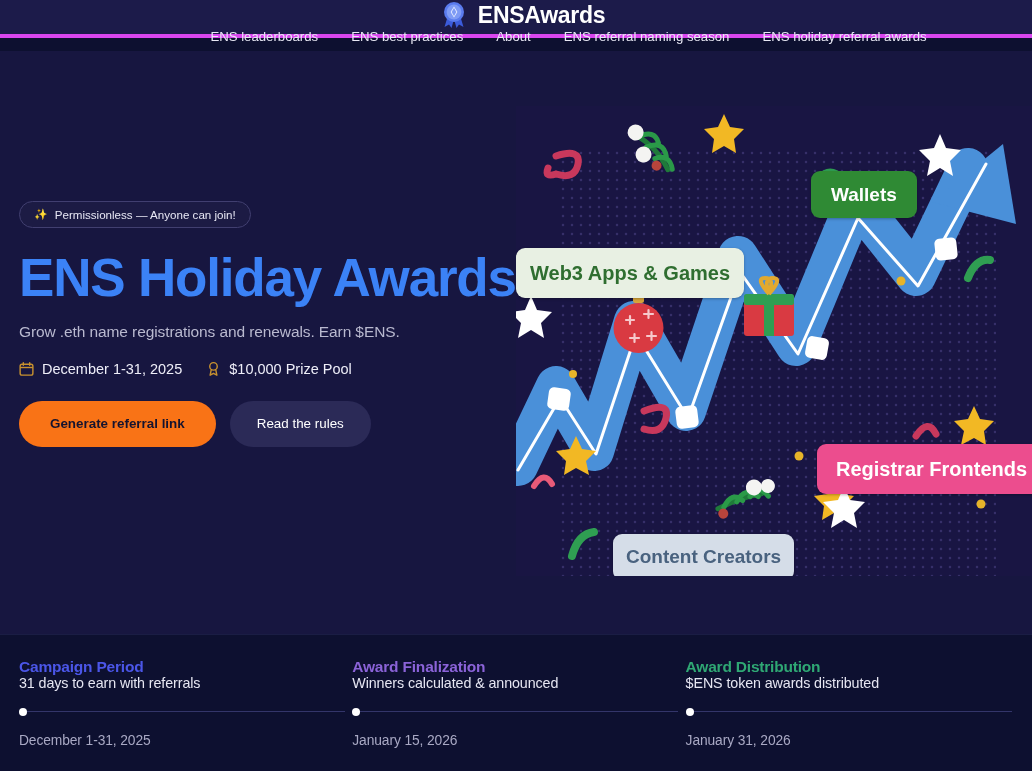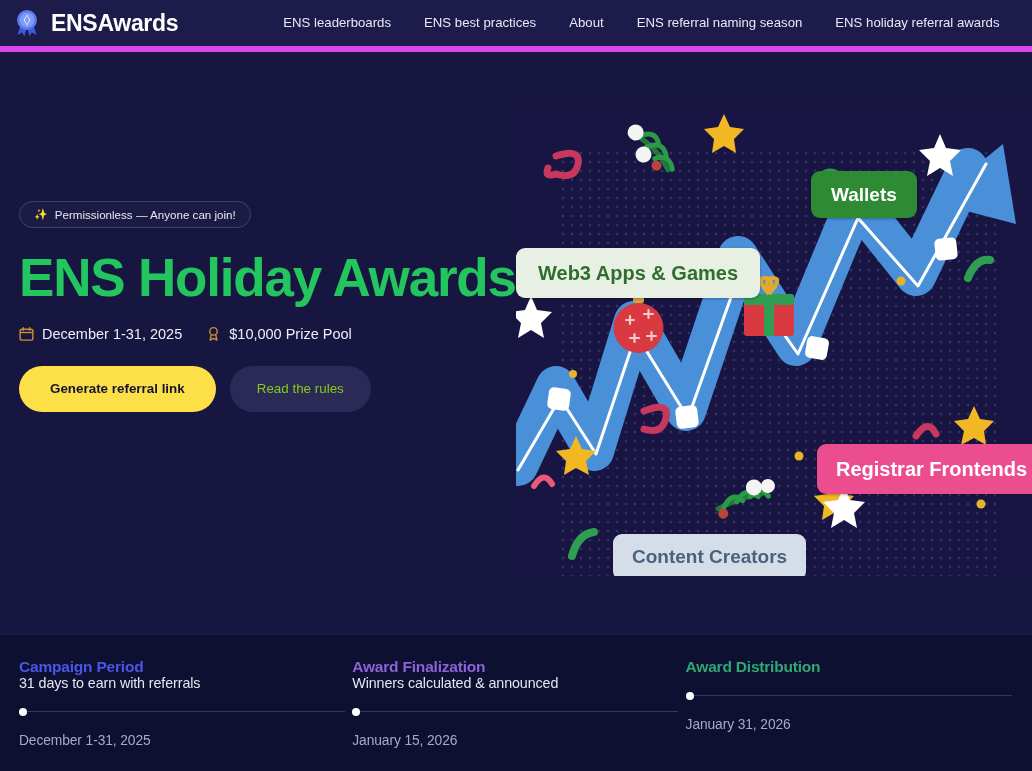--- a/index.html
+++ b/index.html
@@ -11,26 +11,27 @@
     background: #0d1030;
     font-family: "Liberation Sans", sans-serif;
     -webkit-font-smoothing: antialiased;
   }
 
   
   .navbar {
     position: absolute;
     top: 0; left: 0;
     width: 1032px;
-    height: 52px;
+    height: 38px;
     background: #1c1b4a;
     display: flex;
     align-items: center;
-    border-bottom: 6px solid #d946ef;
+    border-bottom: 4px solid #d946ef;
     z-index: 30;
+    flex-direction: column;
   }
   .brand {
     display: flex;
     align-items: center;
     gap: 9px;
     margin-left: 12px;
     cursor: pointer;
   }
   .brand-mark {
     width: 30px; height: 30px;
@@ -88,21 +89,21 @@
     cursor: pointer;
     white-space: nowrap;
   }
   .pill .sparkle { font-size: 11px; line-height: 1; }
 
   .hero-title {
     margin-top: 22px;
     font-size: 53px;
     line-height: 1.05;
     font-weight: bold;
-    color: #22c55e;
+    color: #3b82f6;
     letter-spacing: -1.2px;
     white-space: nowrap;
   }
   .hero-sub {
     margin-top: 17px;
     font-size: 15.5px;
     color: #b9b9cf;
     letter-spacing: -0.1px;
   }
 
@@ -132,27 +133,27 @@
     height: 46px;
     border: none;
     border-radius: 999px;
     font-size: 13.4px;
     font-weight: bold;
     font-family: "Liberation Sans", sans-serif;
     cursor: pointer;
     white-space: nowrap;
   }
   .btn-primary {
-    background: #fde047;
+    background: #f97316;
     color: #14132f;
     padding: 8px 31px;
   }
   .btn-secondary {
     background: #2b2a57;
-    color: #84cc16;
+    color: #ffffff;
     padding: 0 27px;
     font-weight: normal;
   }
 
   
   .illus {
     position: absolute;
     left: 516px;
     top: 55px;
     width: 516px;
@@ -175,33 +176,33 @@
     box-shadow: 0 1px 3px rgba(0,0,0,0.28);
   }
   .cat-wallets {
     left: 295px; top: 65px;
     height: 47px; padding: 12px 20px;
     background: #2f8a34; color: #ffffff;
     font-size: 19px;
   }
   .cat-web3 {
     left: 0px; top: 142px;
-    height: 50px; padding: 0 22px;
+    height: 50px; padding: 0 14px;
     background: #e8f0e3; color: #2f6e30;
     font-size: 20px;
   }
   .cat-registrar {
     left: 301px; top: 338px;
     height: 50px; padding: 0 19px;
     background: #ec4d8e; color: #ffffff;
     font-size: 20px;
   }
   .cat-content {
     left: 97px; top: 428px;
-    height: 46px; padding: 0 19px;
+    height: 46px; padding: 0 13px;
     background: #d5dde8; color: #49627f;
     font-size: 19px;
   }
 
   
   .timeline {
     position: absolute;
     left: 0; top: 634px;
     width: 1032px;
     height: 137px;
@@ -283,20 +284,21 @@
 
 <section class="hero">
 
   <div class="hero-copy">
     <div class="pill">
       <span class="sparkle">✨</span>
       <span>Permissionless — Anyone can join!</span>
     </div>
 
     <h1 class="hero-title">ENS Holiday Awards</h1>
+    <p class="hero-sub">Grow .eth name registrations and renewals. Earn $ENS.</p>
 
     <div class="meta-row">
       <div class="meta-item">
         <span class="meta-ico">
           <svg viewBox="0 0 16 16" width="15" height="16" aria-hidden="true">
             <rect x="1.2" y="3" width="13.6" height="11.5" rx="2" fill="none" stroke="#c8912f" stroke-width="1.5"></rect>
             <line x1="1.2" y1="6.4" x2="14.8" y2="6.4" stroke="#c8912f" stroke-width="1.5"></line>
             <line x1="4.6" y1="1.3" x2="4.6" y2="4.1" stroke="#c8912f" stroke-width="1.5" stroke-linecap="round"></line>
             <line x1="11.4" y1="1.3" x2="11.4" y2="4.1" stroke="#c8912f" stroke-width="1.5" stroke-linecap="round"></line>
           </svg>
@@ -441,19 +443,20 @@
     <div class="tl-desc">Winners calculated &amp; announced</div>
     <div class="tl-track">
       <div class="tl-line"></div>
       <div class="tl-dot"></div>
     </div>
     <div class="tl-date">January 15, 2026</div>
   </div>
 
   <div class="tl-col">
     <div class="tl-head c2">Award Distribution</div>
+    <div class="tl-desc">$ENS token awards distributed</div>
     <div class="tl-track">
       <div class="tl-line"></div>
       <div class="tl-dot"></div>
     </div>
     <div class="tl-date">January 31, 2026</div>
   </div>
 </section>
 
 </body></html>

